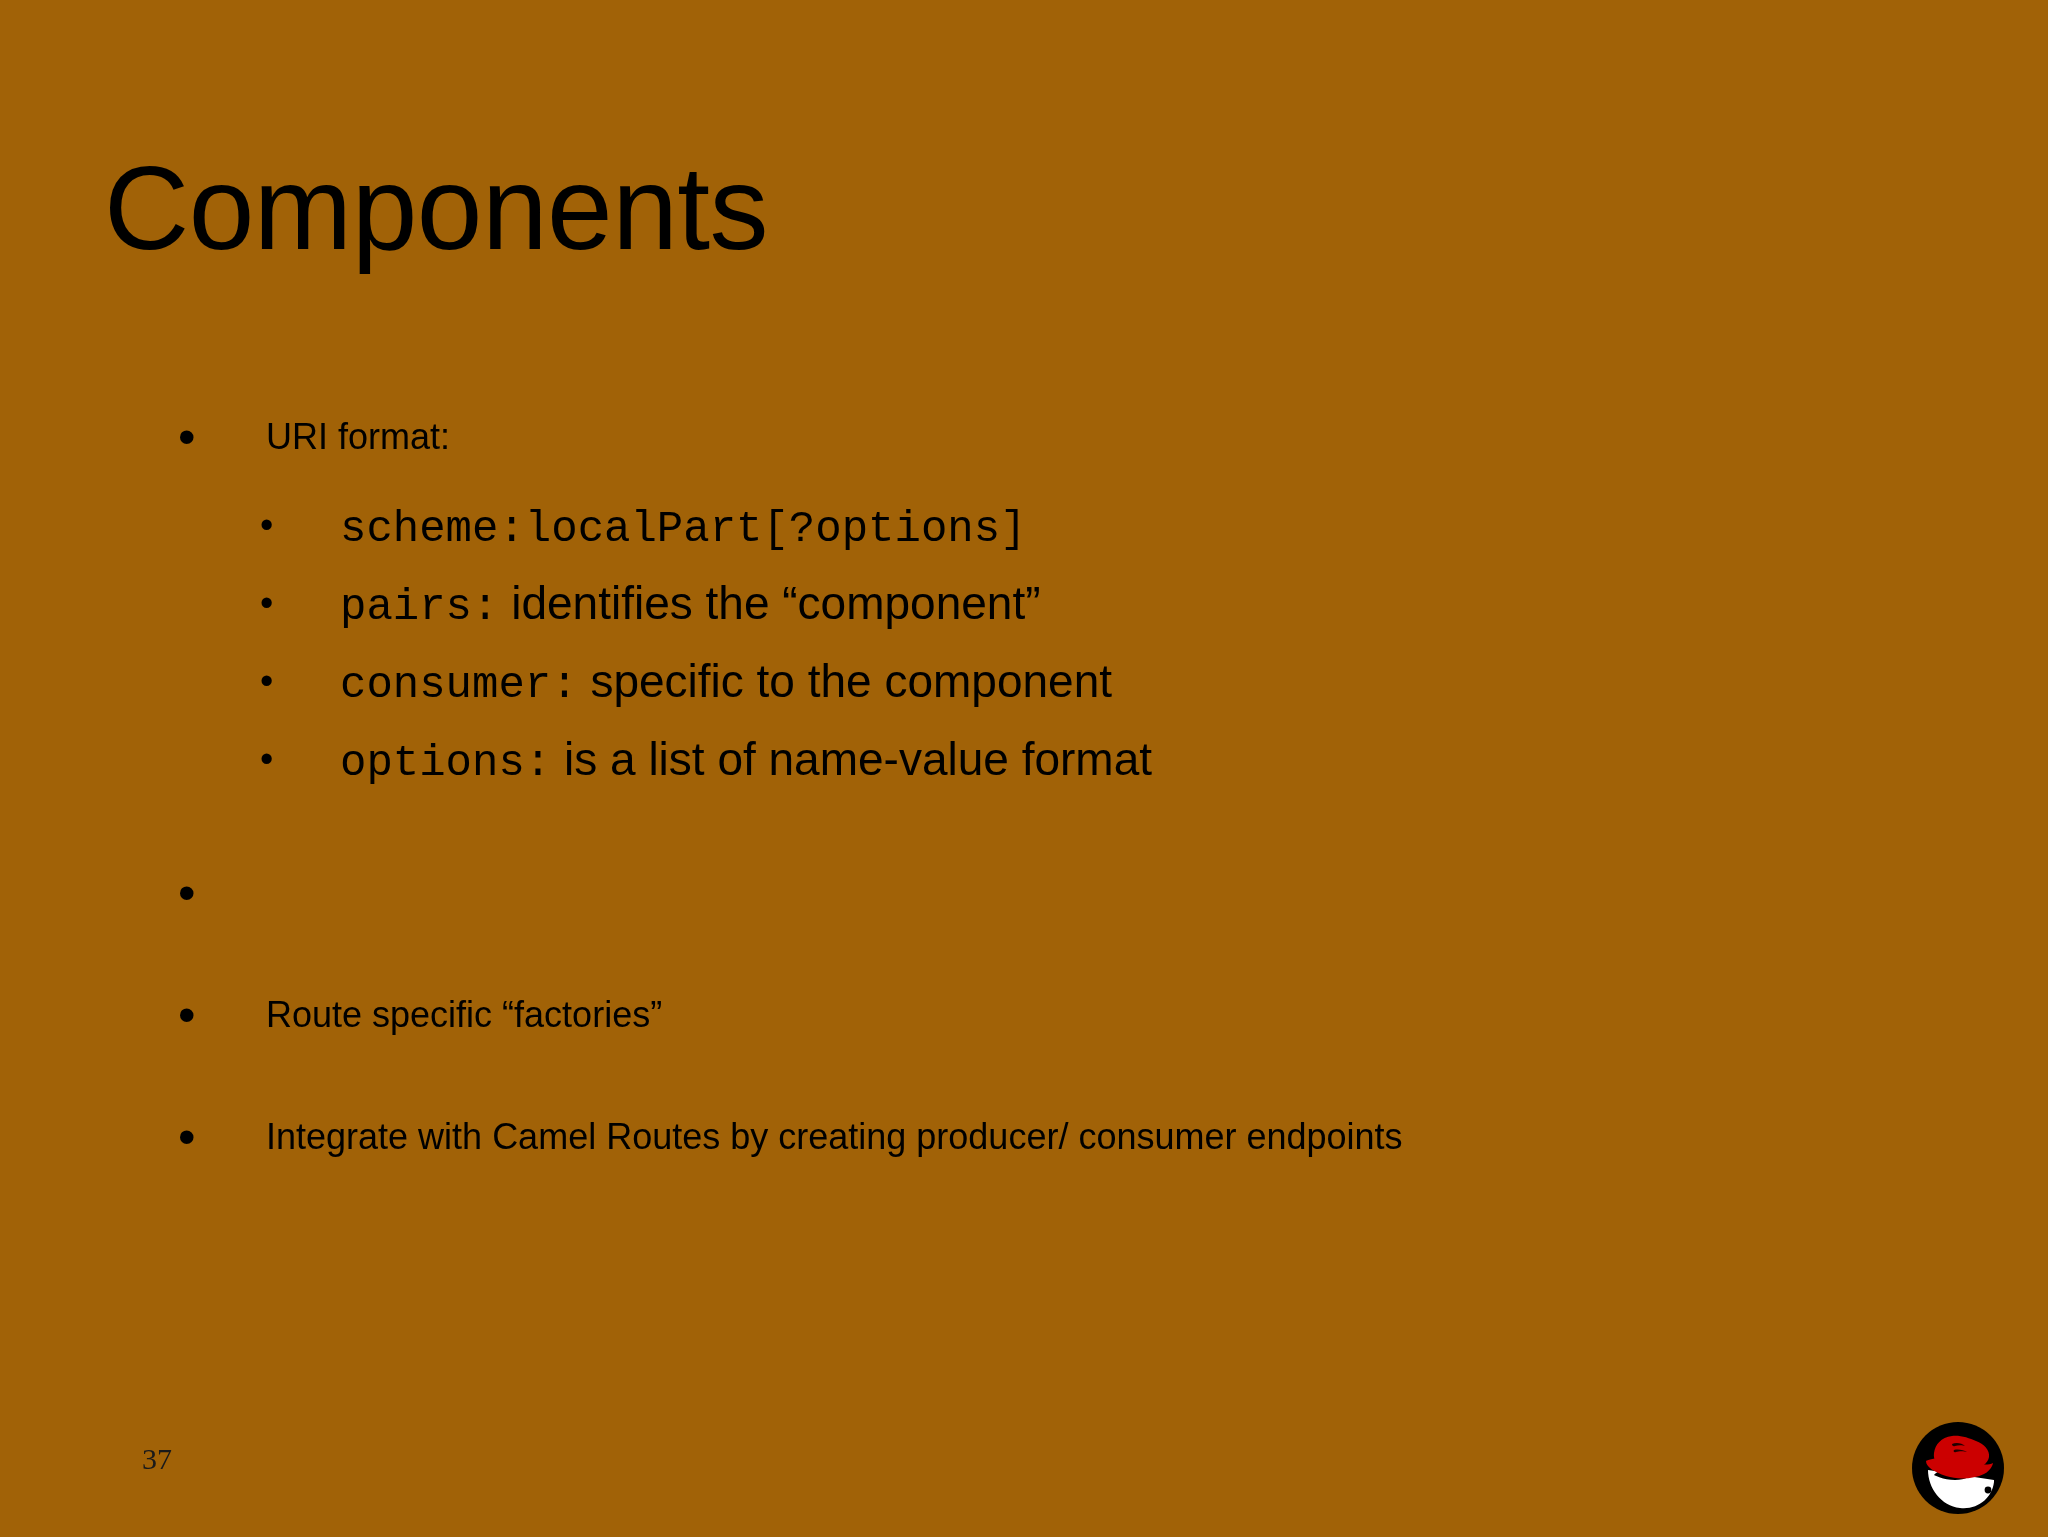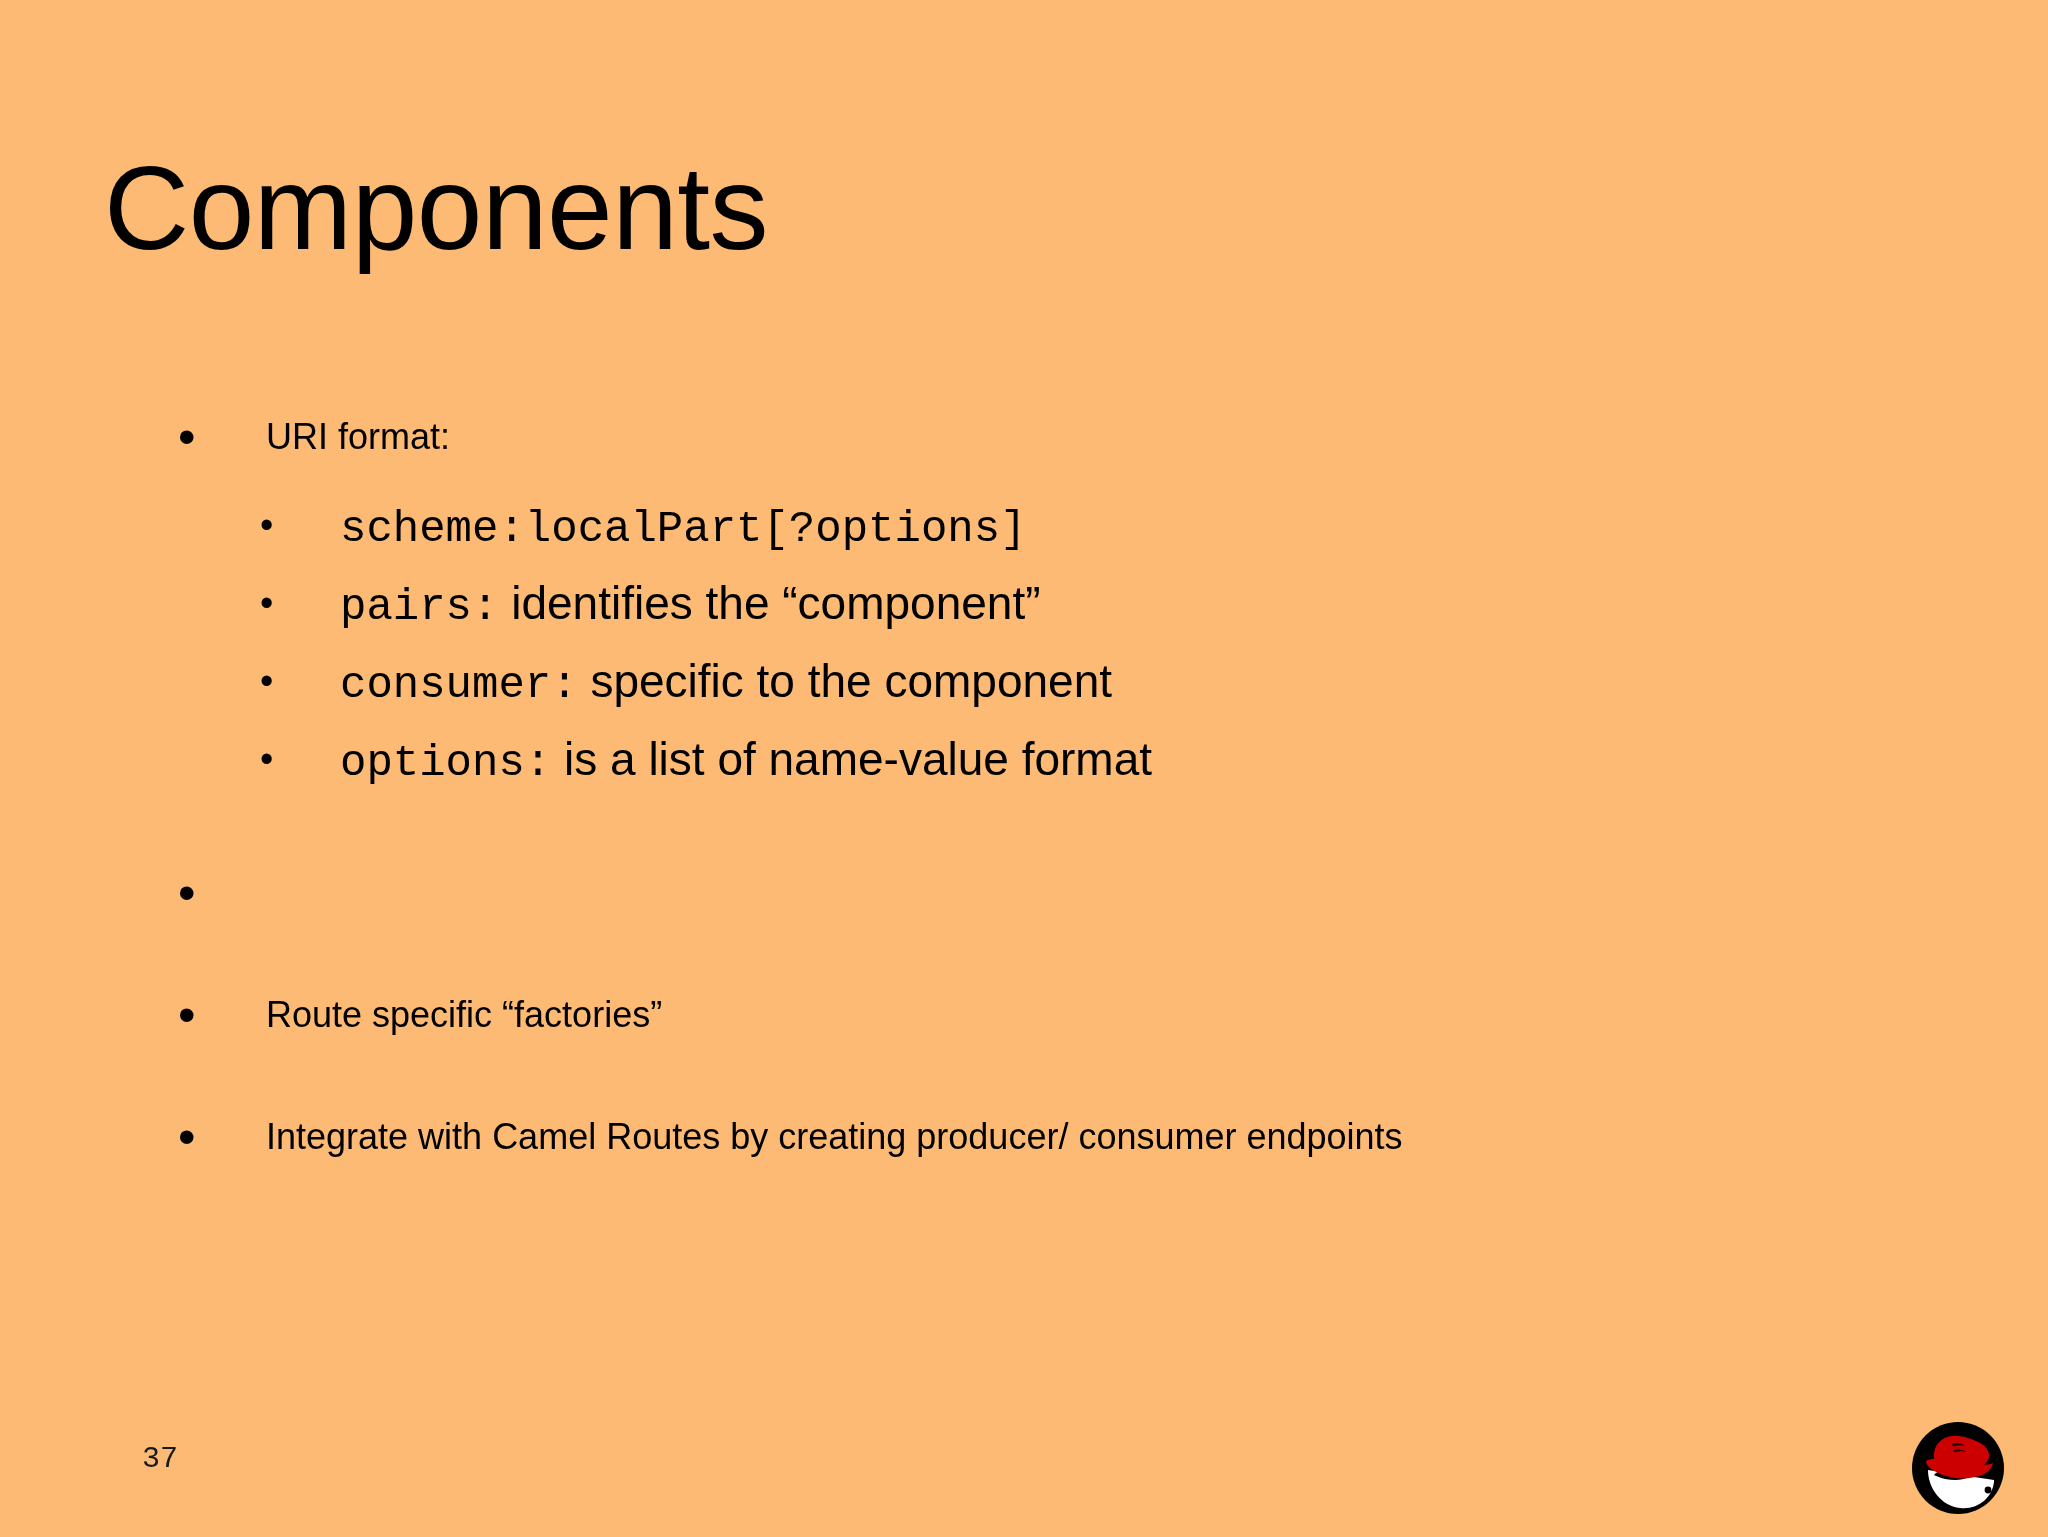--- a/index.html
+++ b/index.html
@@ -8,21 +8,21 @@
     background: #ffffff;
   }
   body {
     font-family: "Liberation Sans", sans-serif;
     color: #000000;
   }
   #slide {
     position: relative;
     width: 2048px;
     height: 1537px;
-    background: #fdba74;
+    background: #a16207;
     overflow: hidden;
   }
 
   
   #slide-title {
     position: absolute;
     left: 104px;
     top: 68px;
     font-family: "Liberation Sans", sans-serif;
     font-size: 118px;
@@ -98,21 +98,21 @@
   }
 
   .spacer-lg { height: 30px; }
 
   
   #slide-number {
     position: absolute;
     left: 142px;
     top: 1442px;
     font-size: 30px;
-    font-family: Liberation Mono, monospace;
+    font-family: Liberation Serif, serif;
     color: #1a1a1a;
   }
 
   #redhat-logo {
     position: absolute;
     left: 1908px;
     top: 1418px;
     width: 100px;
     height: 100px;
   }

